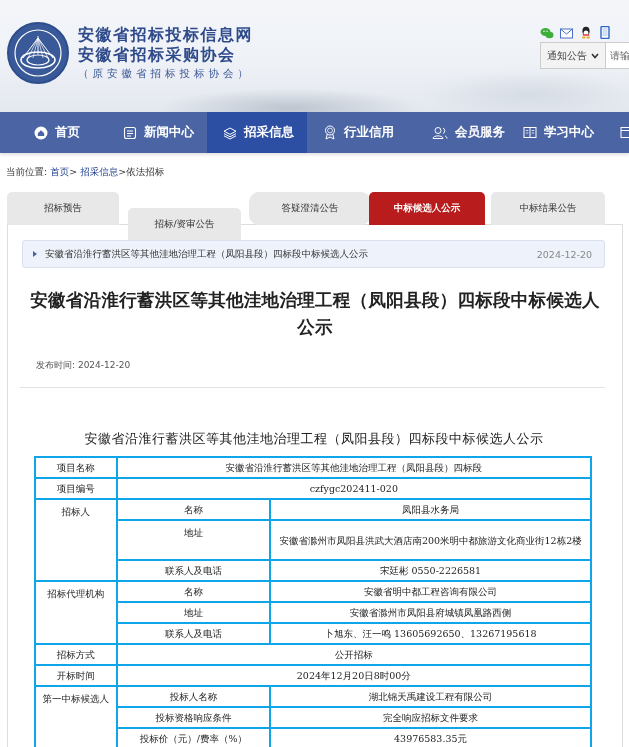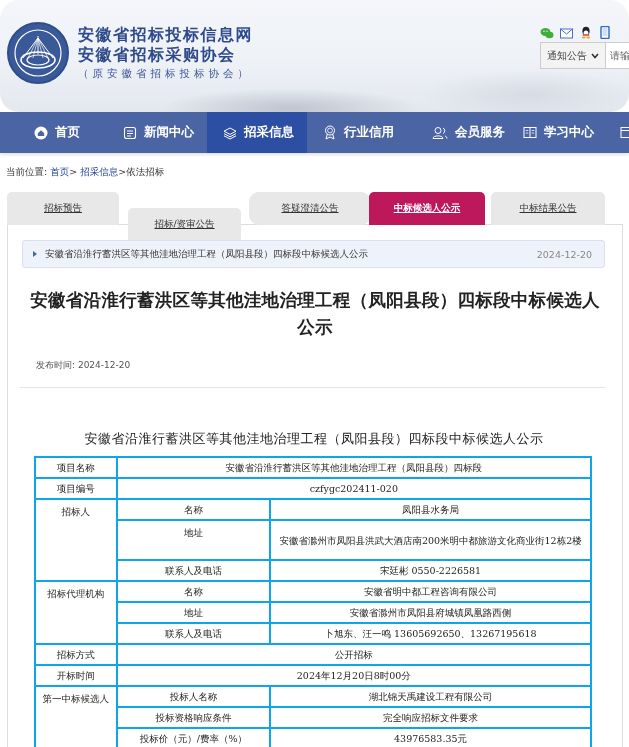--- a/index.html
+++ b/index.html
@@ -1,21 +1,21 @@
 <!DOCTYPE html>
 <html><head>
 <meta charset="utf-8">
 <style>
   * { box-sizing: border-box; margin: 0; padding: 0; }
   html, body { width: 629px; height: 747px; overflow: hidden; background: #fff; }
   body { font-family: "DejaVu Sans", "Liberation Sans", sans-serif; color: #333; position: relative; }
 
   
   .header { position: absolute; left: 0; top: 0; width: 629px; height: 112px;
-    background: linear-gradient(180deg, #f4f6fa 0%, #eef1f6 55%, #e3e8ef 100%); overflow: hidden; border-radius: 19px; }
+    background: linear-gradient(180deg, #f4f6fa 0%, #eef1f6 55%, #e3e8ef 100%); overflow: hidden; }
   .header .mist { position: absolute; left: 160px; top: 88px; width: 260px; height: 40px;
     background: radial-gradient(ellipse at center, #aeb6c2 0%, rgba(174,182,194,0) 70%); opacity: .7; }
   .header .mist2 { position: absolute; left: 420px; top: 70px; width: 220px; height: 50px;
     background: radial-gradient(ellipse at center, #d6dce5 0%, rgba(214,220,229,0) 70%); }
   .logo { position: absolute; left: 7px; top: 22px; width: 62px; height: 62px; border-radius: 50%;
     background: #3a5998; border: 2px solid #2e4d8c; }
   .logo svg { position: absolute; left: 0; top: 0; }
   .site-title { position: absolute; left: 78px; top: 25px; }
   .site-title .t1, .site-title .t2 { font-family: "DejaVu Serif", "Liberation Serif", serif; font-weight: bold;
     font-size: 16px; letter-spacing: 1.5px; color: #2e4a8a; line-height: 20px; }
@@ -39,22 +39,22 @@
   .nav-item.active { background: #2c4ea3; }
   .nav-item svg { display: block; }
 
   
   .breadcrumb { position: absolute; left: 6px; top: 166px; font-size: 9.5px; color: #333; }
   .breadcrumb .lnk { color: #1d3d8f; }
 
   
   .tabs { position: absolute; left: 7px; top: 192px; }
   .tab { position: absolute; top: 0; height: 33px; background: #e8e8e8; border-radius: 5px 5px 0 0;
-    font-size: 9.5px; color: #333; display: flex; align-items: center; justify-content: center; text-decoration: underline; }
-  .tab.active { background: #be185d; color: #fff; font-weight: bold; }
+    font-size: 9.5px; color: #333; display: flex; align-items: center; justify-content: center; }
+  .tab.active { background: #b91c1c; color: #fff; font-weight: bold; }
 
   .panel { position: absolute; left: 7px; top: 224px; width: 616px; height: 540px; border: 1px solid #ddd; border-bottom: none; background: #fff; }
 
   .crumb-row { position: absolute; left: 22px; top: 240px; width: 583px; height: 28px; background: #eef2fa;
     border: 1px solid #d9dfee; border-radius: 3px; display: flex; align-items: center; font-size: 9.5px; color: #333; }
   .crumb-row .arrow { width: 0; height: 0; border-left: 4px solid #4a64a4; border-top: 3px solid transparent;
     border-bottom: 3px solid transparent; margin: 0 8px 0 10px; }
   .crumb-row .date { position: absolute; right: 12px; color: #888; font-size: 9.5px; }
 
   .art-title { position: absolute; left: 30px; top: 287px; width: 570px; text-align: center; font-size: 17.5px;

